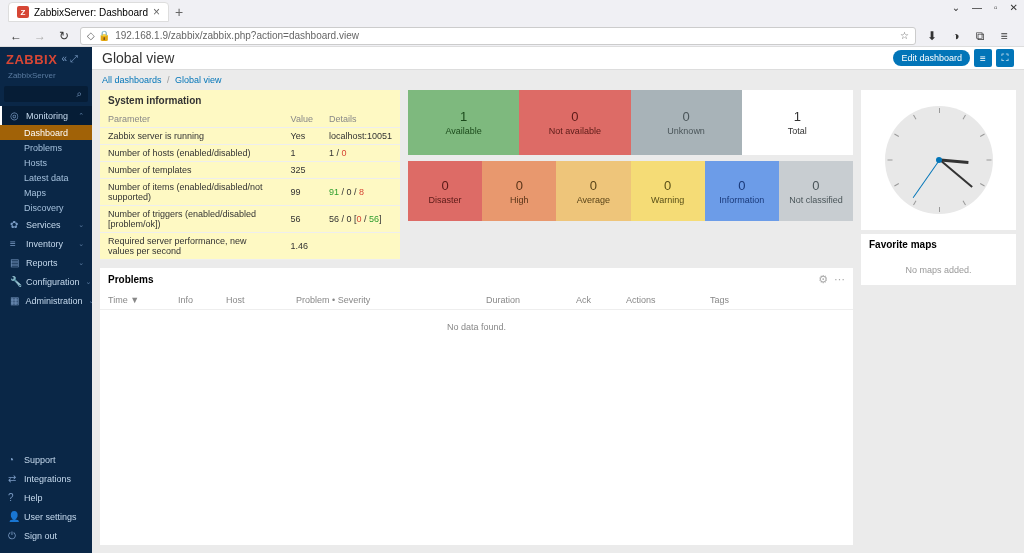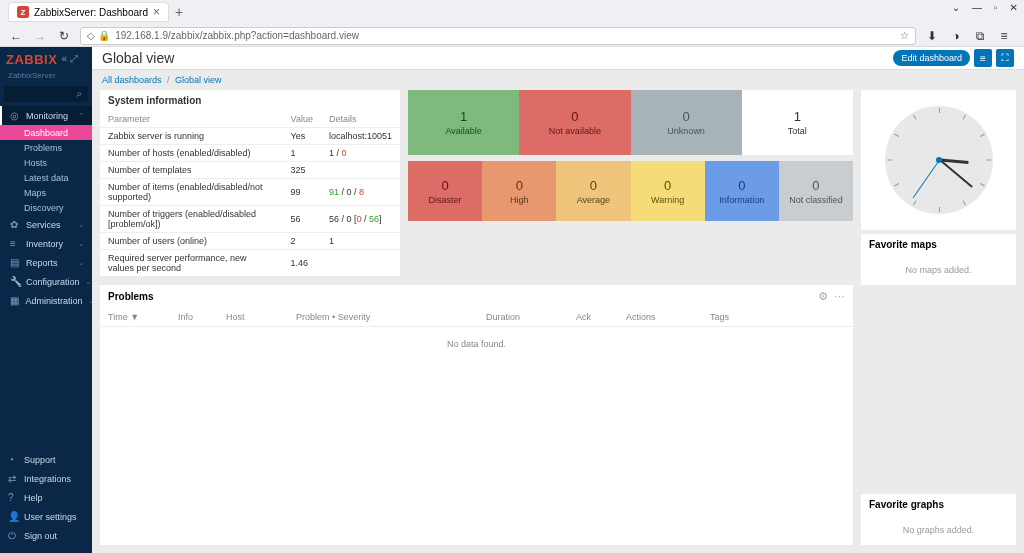--- a/index.html
+++ b/index.html
@@ -25,36 +25,36 @@
 .logo-tools{color:#7a9bc4;font-size:10px;display:flex;gap:3px}
 .server-name{color:#5a7ba0;font-size:8px;padding:0 8px 4px}
 .search-box{margin:2px 4px 4px;height:16px;background:#061d36;border-radius:2px;display:flex;align-items:center;justify-content:flex-end;padding:0 6px}
 .search-box span{color:#7a9bc4;font-size:10px}
 .menu-item{display:flex;align-items:center;height:19px;padding:0 8px;gap:6px;cursor:pointer;color:#c5d9ed}
 .menu-item.section{border-left:2px solid transparent}
 .menu-item.active-section{border-left:2px solid #fff;background:#061d36}
 .menu-item .icon{width:10px;font-size:10px;color:#7a9bc4}
 .menu-item .chevron{margin-left:auto;font-size:7px;color:#5a7ba0}
 .sub-item{display:flex;align-items:center;height:15px;padding-left:24px;cursor:pointer;color:#a5c0dc;font-size:9px}
-.sub-item.active{background:#ec4899;color:#fff}
+.sub-item.active{background:#a16207;color:#fff}
 .sidebar-bottom{margin-top:auto;padding-bottom:8px}
 .content{flex:1;background:#ebebeb;display:flex;flex-direction:column;overflow:hidden}
 .page-header{height:23px;background:#fff;display:flex;align-items:center;padding:0 10px;border-bottom:1px solid #ddd}
 .page-title{font-size:14px;color:#333}
 .hdr-right{margin-left:auto;display:flex;gap:4px;align-items:center}
 .btn-edit{background:#0275b8;color:#fff;border:none;padding:3px 8px;font-size:9px;cursor:pointer;border-radius:8px}
 .hdr-icon{width:18px;height:18px;background:#0275b8;color:#fff;display:flex;align-items:center;justify-content:center;font-size:10px;cursor:pointer;border-radius:2px}
 .breadcrumb{padding:5px 10px;font-size:9px}
 .breadcrumb a{color:#0275b8;text-decoration:none}
 .breadcrumb span{color:#999;margin:0 3px}
 .dashboard{display:flex;gap:8px;padding:0 8px 8px;flex:1}
 .col-main{flex:1;display:flex;flex-direction:column;gap:8px}
 .col-side{width:155px;display:flex;flex-direction:column;gap:4px}
 .row-top{display:flex;gap:8px}
-.widget{background:#ffffff}
+.widget{background:#fef9c3}
 .sysinfo{width:300px;font-size:9px}
 .widget-title{padding:5px 8px;font-weight:bold;font-size:10px;color:#333}
 .sysinfo table{width:100%;border-collapse:collapse}
 .sysinfo th{text-align:left;padding:3px 8px;color:#888;font-weight:normal;font-size:9px;border-bottom:1px solid #eee}
 .sysinfo td{padding:3px 8px;border-bottom:1px solid #eee;color:#333}
 .val-yes{color:#2f9e2f}
 .val-red{color:#d64635}
 .status-top{flex:1;display:flex;flex-direction:column;gap:6px}
 .status-row1{display:flex;height:65px}
 .status-row2{display:flex;height:60px}
@@ -263,25 +263,20 @@
                     <td>Number of items (enabled/disabled/not supported)</td>
                     <td>99</td>
                     <td><span class="val-yes">91</span><span> / 0 / </span><span class="val-red">8</span></td>
                   </tr>
                   <tr>
                     <td>Number of triggers (enabled/disabled [problem/ok])</td>
                     <td>56</td>
                     <td>56 / 0 [<span class="val-red">0</span> / <span class="val-yes">56</span>]</td>
                   </tr>
                   <tr>
-                    <td>Number of users (online)</td>
-                    <td>2</td>
-                    <td class="val-yes">1</td>
-                  </tr>
-                  <tr>
                     <td>Required server performance, new values per second</td>
                     <td>1.46</td>
                     <td></td>
                   </tr>
                 </tbody>
             </table>
           </div>
           <div class="status-top">
             <div class="status-row1" id="status-hosts">
                 <div class="tile tile-avail">
@@ -368,20 +363,16 @@
             <div class="hand hand-hour"></div>
               <div class="hand hand-min"></div>
               <div class="hand hand-sec"></div>
               <div class="clock-center"></div>
           </div>
         </div>
         <div class="fav-widget">
           <div class="fav-hdr">Favorite maps</div>
           <div class="fav-body">No maps added.</div>
         </div>
-        <div class="fav-widget fav-graphs">
-          <div class="fav-hdr">Favorite graphs</div>
-          <div class="fav-body">No graphs added.</div>
-        </div>
       </div>
     </div>
   </div>
 </div>
 
 </body></html>

